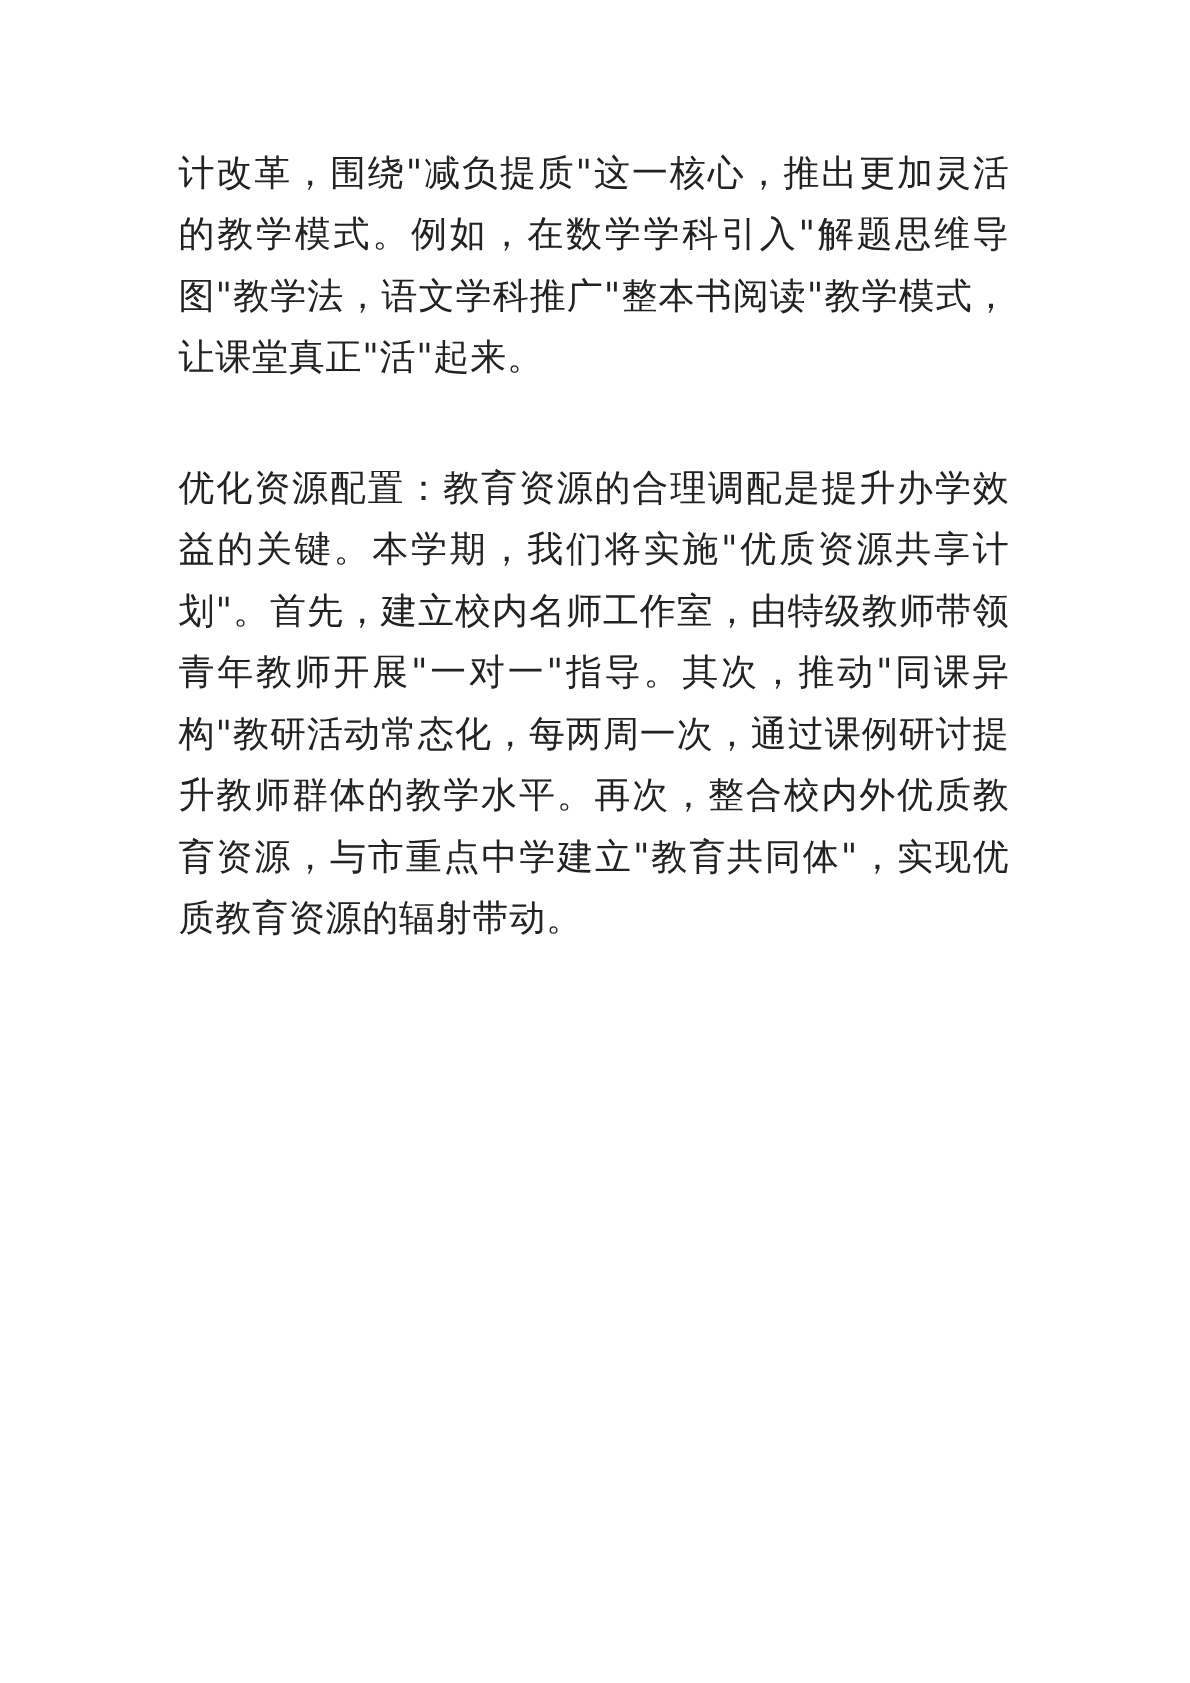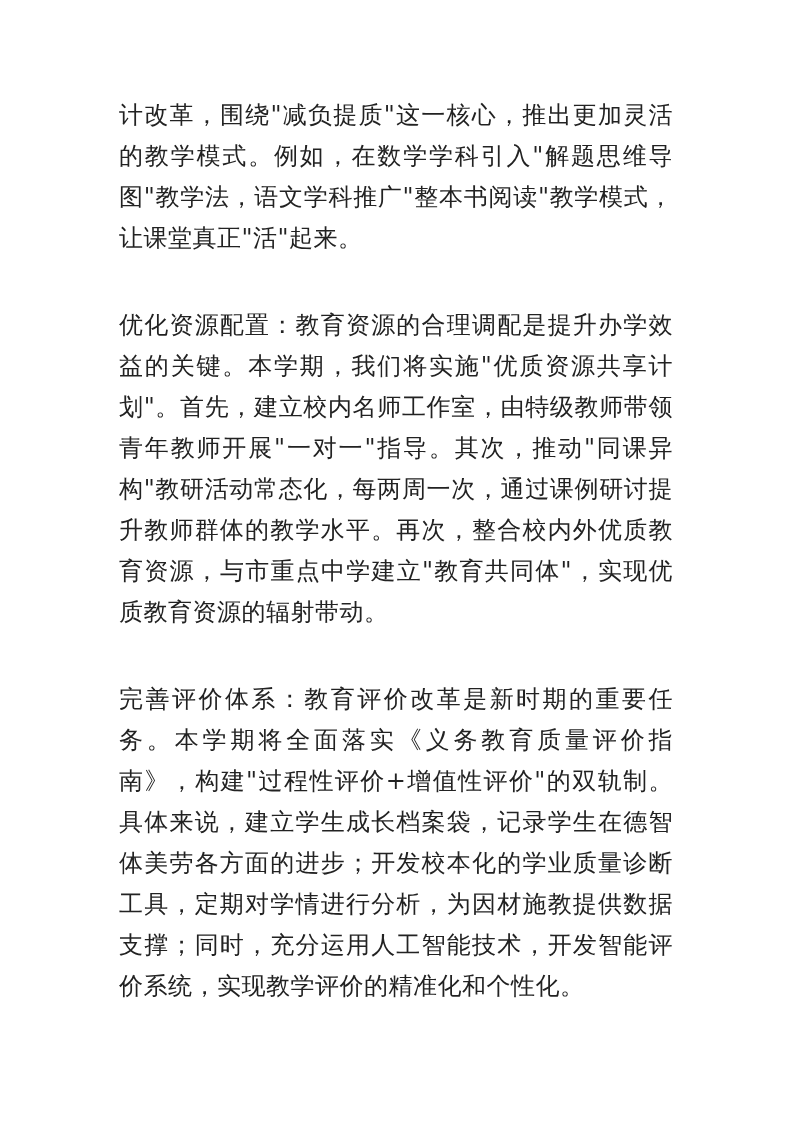--- a/index.html
+++ b/index.html
@@ -36,15 +36,14 @@
     margin-bottom: 0;
   }
 </style>
 </head>
 <body>
 
 <div class="page">
   <div class="content">
     <p>计改革，围绕"减负提质"这一核心，推出更加灵活的教学模式。例如，在数学学科引入"解题思维导图"教学法，语文学科推广"整本书阅读"教学模式，让课堂真正"活"起来。</p>
     <p>优化资源配置：教育资源的合理调配是提升办学效益的关键。本学期，我们将实施"优质资源共享计划"。首先，建立校内名师工作室，由特级教师带领青年教师开展"一对一"指导。其次，推动"同课异构"教研活动常态化，每两周一次，通过课例研讨提升教师群体的教学水平。再次，整合校内外优质教育资源，与市重点中学建立"教育共同体"，实现优质教育资源的辐射带动。</p>
-    <p>完善评价体系：教育评价改革是新时期的重要任务。本学期将全面落实《义务教育质量评价指南》，构建"过程性评价+增值性评价"的双轨制。具体来说，建立学生成长档案袋，记录学生在德智体美劳各方面的进步；开发校本化的学业质量诊断工具，定期对学情进行分析，为因材施教提供数据支撑；同时，充分运用人工智能技术，开发智能评价系统，实现教学评价的精准化和个性化。</p>
   </div>
 </div>
 
 </body></html>

